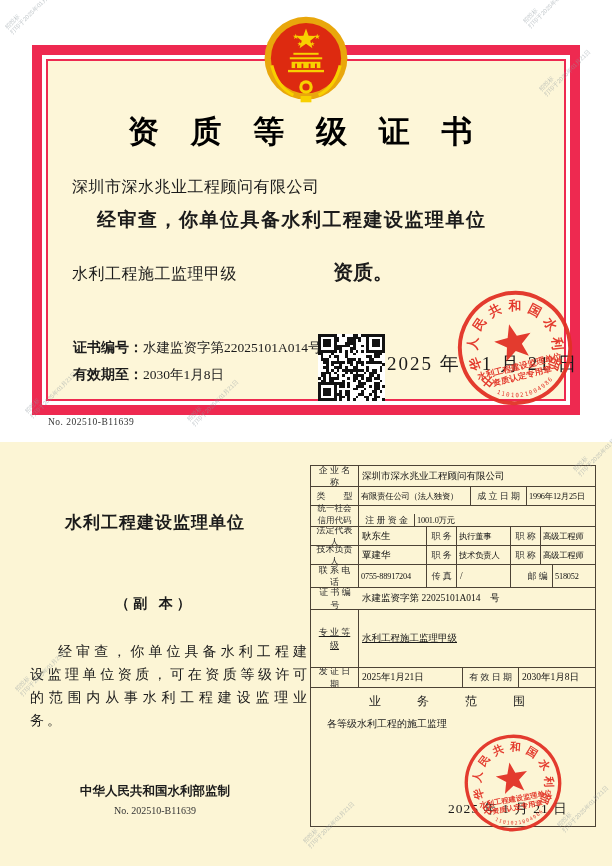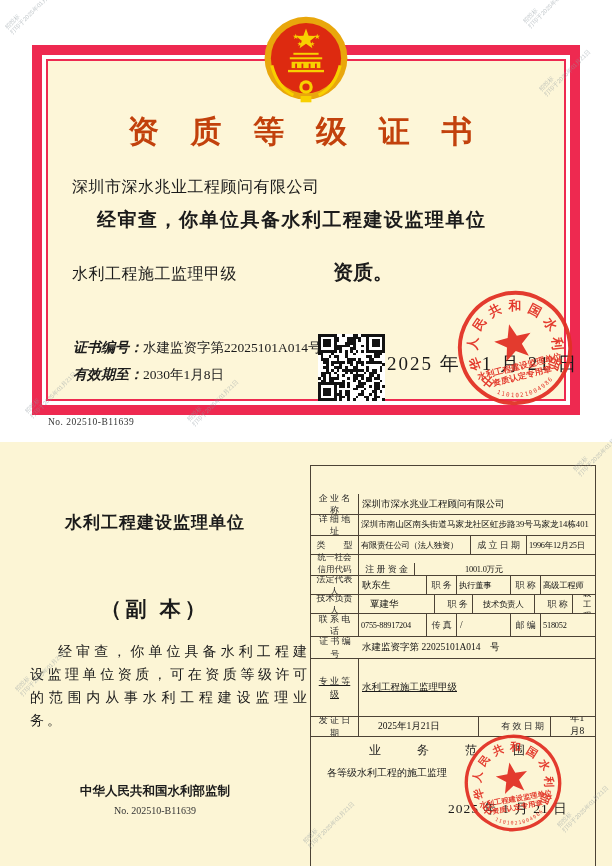--- a/index.html
+++ b/index.html
@@ -10,44 +10,44 @@
   
   .wm{position:absolute;transform:rotate(-45deg);transform-origin:0 0;
       font-family:"Liberation Sans",sans-serif;font-size:6px;line-height:7px;
       color:#8f9aa0;opacity:.55;white-space:nowrap;z-index:9;pointer-events:none;}
   
   .front{position:absolute;left:32px;top:45px;width:548px;height:370px;
          border:10px solid #ee2950;background:#ffffff;box-sizing:border-box;z-index:1;}
   .front-inner{position:absolute;inset:4px;border:2px solid #ee2950;background:#fdf6d8;}
   .front .abs{position:absolute;z-index:2;}
   .front-title{left:0;top:56px;width:100%;text-align:center;font-size:31px;font-weight:bold;
-               letter-spacing:12px;color:#c2410c;white-space:nowrap;}
+               letter-spacing:12px;color:#000000;white-space:nowrap;}
   .front-company{left:30px;top:122px;font-size:16px;letter-spacing:.5px;}
   .front-statement{left:55px;top:152px;font-size:19px;font-weight:bold;letter-spacing:1.5px;white-space:nowrap;}
   .front-grade{left:30px;top:209px;font-size:16px;letter-spacing:.5px;}
   .front-grade-suffix{left:291px;top:204px;font-size:20px;font-weight:bold;}
   .front-line{left:31px;font-size:13.5px;white-space:nowrap;}
-  .front-line b{font-size:14px;font-style:italic;}
+  .front-line b{font-size:14px;}
   .front-certno{top:284px;}
   .front-valid{top:311px;text-align:center;}
   .front-qr{left:276px;top:279px;width:67px;height:67px;}
   .front-date{left:345px;top:296px;font-size:19px;letter-spacing:2px;white-space:pre;z-index:3;}
   .front-seal{left:414px;top:234px;width:118px;height:118px;transform:rotate(-14deg);z-index:6;opacity:.94;}
   .front-serial{position:absolute;left:48px;top:417px;font-size:9.5px;letter-spacing:.5px;color:#333;z-index:2;}
   
   .seal-svg{width:100%;height:100%;display:block;}
   .seal-ring-char{font-size:13px;font-weight:bold;fill:#e23024;font-family:"Liberation Serif",serif;}
   .seal-num-char{font-size:6px;fill:#e23024;font-family:"DejaVu Sans Mono",monospace;}
   .seal-line{fill:#e23024;font-weight:bold;text-anchor:middle;font-family:"Liberation Serif",serif;}
   
   .back{position:absolute;left:0;top:442px;width:612px;height:424px;background:#fcf5d5;z-index:1;}
   .back .abs{position:absolute;}
   .back-header{left:0;top:69px;width:310px;text-align:center;font-size:17px;font-weight:bold;letter-spacing:1px;}
   .back-title{left:0;top:94px;width:310px;text-align:center;font-size:36px;font-weight:900;letter-spacing:2px;}
-  .back-subtitle{left:0;top:153px;width:310px;text-align:center;font-size:21px;font-weight:bold;letter-spacing:4px;}
+  .back-subtitle{left:0;top:153px;width:310px;text-align:center;font-size:14px;font-weight:bold;letter-spacing:4px;}
   .back-paragraph{left:30px;top:198px;width:280px;font-size:14px;line-height:23px;
                   letter-spacing:3px;text-indent:2em;text-align:justify;}
   .back-issuer{left:0;top:341px;width:310px;text-align:center;font-size:12.5px;font-weight:bold;
                font-family:"Liberation Sans",sans-serif;}
   .back-serial{left:0;top:363px;width:310px;text-align:center;font-size:10px;color:#333;}
   .back-date{left:448px;top:358px;font-size:13.5px;letter-spacing:1px;white-space:pre;z-index:2;}
   .back-seal{left:463px;top:291px;width:100px;height:100px;transform:rotate(-10deg);z-index:5;opacity:.94;}
   
   .cert-table{position:absolute;left:310px;top:23px;width:286px;border:1px solid #4c4336;box-sizing:border-box;}
   .trow{display:flex;border-bottom:1px solid #4c4336;box-sizing:border-box;}
@@ -502,72 +502,68 @@
 
 <div class="back">
 
   <div class="abs back-header">水利工程建设监理单位</div>
   <div class="abs back-subtitle">（副  本）</div>
   <div class="abs back-issuer">中华人民共和国水利部监制</div>
   <div class="abs back-paragraph">经审查，你单位具备水利工程建设监理单位资质，可在资质等级许可的范围内从事水利工程建设监理业务。</div>
   <div class="abs back-serial">No. 202510-B11639</div>
 
   <div class="cert-table">
-    <div class="trow" style="height:21px;margin-top:28px;">
+    <div class="trow" style="height:21px;">
       <div class="tcell tlabel" style="width:48px;">企 业 名 称</div>
       <div class="tcell tvalue" style="flex:1;">深圳市深水兆业工程顾问有限公司</div>
-    </div>
-    <div class="trow" style="height:21px;">
-      <div class="tcell tlabel" style="width:48px;">详 细 地 址</div>
-      <div class="tcell tvalue xs2" style="flex:1;">深圳市南山区南头街道马家龙社区虹步路39号马家龙14栋401</div>
     </div>
     <div class="trow" style="height:19px;">
       <div class="tcell tlabel" style="width:48px;">类　　型</div>
       <div class="tcell tvalue xs" style="width:112px;">有限责任公司（法人独资）</div>
       <div class="tcell tlabel" style="width:56px;">成 立 日 期</div>
       <div class="tcell tvalue xs" style="flex:1;">1996年12月25日</div>
     </div>
     <div class="trow" style="height:21px;align-items:flex-end;">
       <div class="tcell tlabel" style="width:48px;font-size:8.5px;padding:0 4px;">统一社会信用代码</div>
       <div class="tcell tlabel" style="width:56px;">注 册 资 金</div>
-      <div class="tcell tvalue xs" style="flex:1;margin-left:48px;">1001.0万元</div>
+      <div class="tcell tvalue xs" style="flex:1;">1001.0万元</div>
     </div>
     <div class="trow" style="height:19px;">
       <div class="tcell tlabel" style="width:48px;">法定代表人</div>
       <div class="tcell tvalue" style="width:68px;">耿东生</div>
       <div class="tcell tlabel" style="width:30px;">职 务</div>
       <div class="tcell tvalue xs" style="width:54px;">执行董事</div>
       <div class="tcell tlabel" style="width:30px;">职 称</div>
       <div class="tcell tvalue xs" style="flex:1;">高级工程师</div>
     </div>
-    <div class="trow" style="height:19px;gap:8px;">
+    <div class="trow" style="height:19px;">
       <div class="tcell tlabel" style="width:48px;">技术负责人</div>
       <div class="tcell tvalue" style="width:68px;">覃建华</div>
       <div class="tcell tlabel" style="width:30px;">职 务</div>
       <div class="tcell tvalue xs" style="width:54px;">技术负责人</div>
       <div class="tcell tlabel" style="width:30px;">职 称</div>
       <div class="tcell tvalue xs" style="flex:1;">高级工程师</div>
     </div>
     <div class="trow" style="height:23px;">
       <div class="tcell tlabel" style="width:48px;">联 系 电 话</div>
       <div class="tcell tvalue xs" style="width:68px;">0755-88917204</div>
       <div class="tcell tlabel" style="width:30px;">传 真</div>
       <div class="tcell tvalue" style="width:54px;">/</div>
-      <div class="tcell tlabel" style="width:30px;">邮 编</div>
+      <div class="tcell tlabel" style="width:30px;margin-left:12px;">邮 编</div>
       <div class="tcell tvalue xs" style="flex:1;">518052</div>
     </div>
     <div class="trow" style="height:22px;">
       <div class="tcell tlabel" style="width:48px;border-right:none;">证 书 编 号</div>
       <div class="tcell tvalue" style="flex:1;">水建监资字第 22025101A014　号</div>
     </div>
     <div class="trow" style="height:58px;text-decoration:underline;">
       <div class="tcell tlabel" style="width:48px;">专 业 等 级</div>
       <div class="tcell tvalue" style="flex:1;">水利工程施工监理甲级</div>
     </div>
-    <div class="trow" style="height:20px;gap:16px;">
+    <div class="trow" style="height:20px;">
       <div class="tcell tlabel" style="width:48px;">发 证 日 期</div>
       <div class="tcell tvalue" style="width:104px;">2025年1月21日</div>
       <div class="tcell tlabel" style="width:56px;">有 效 日 期</div>
       <div class="tcell tvalue" style="flex:1;">2030年1月8日</div>
     </div>
     <div class="trow bs-block" style="height:133px;">
       <div class="bs-header">业　务　范　围</div>
       <div class="bs-content">各等级水利工程的施工监理</div>
     </div>
   </div>

